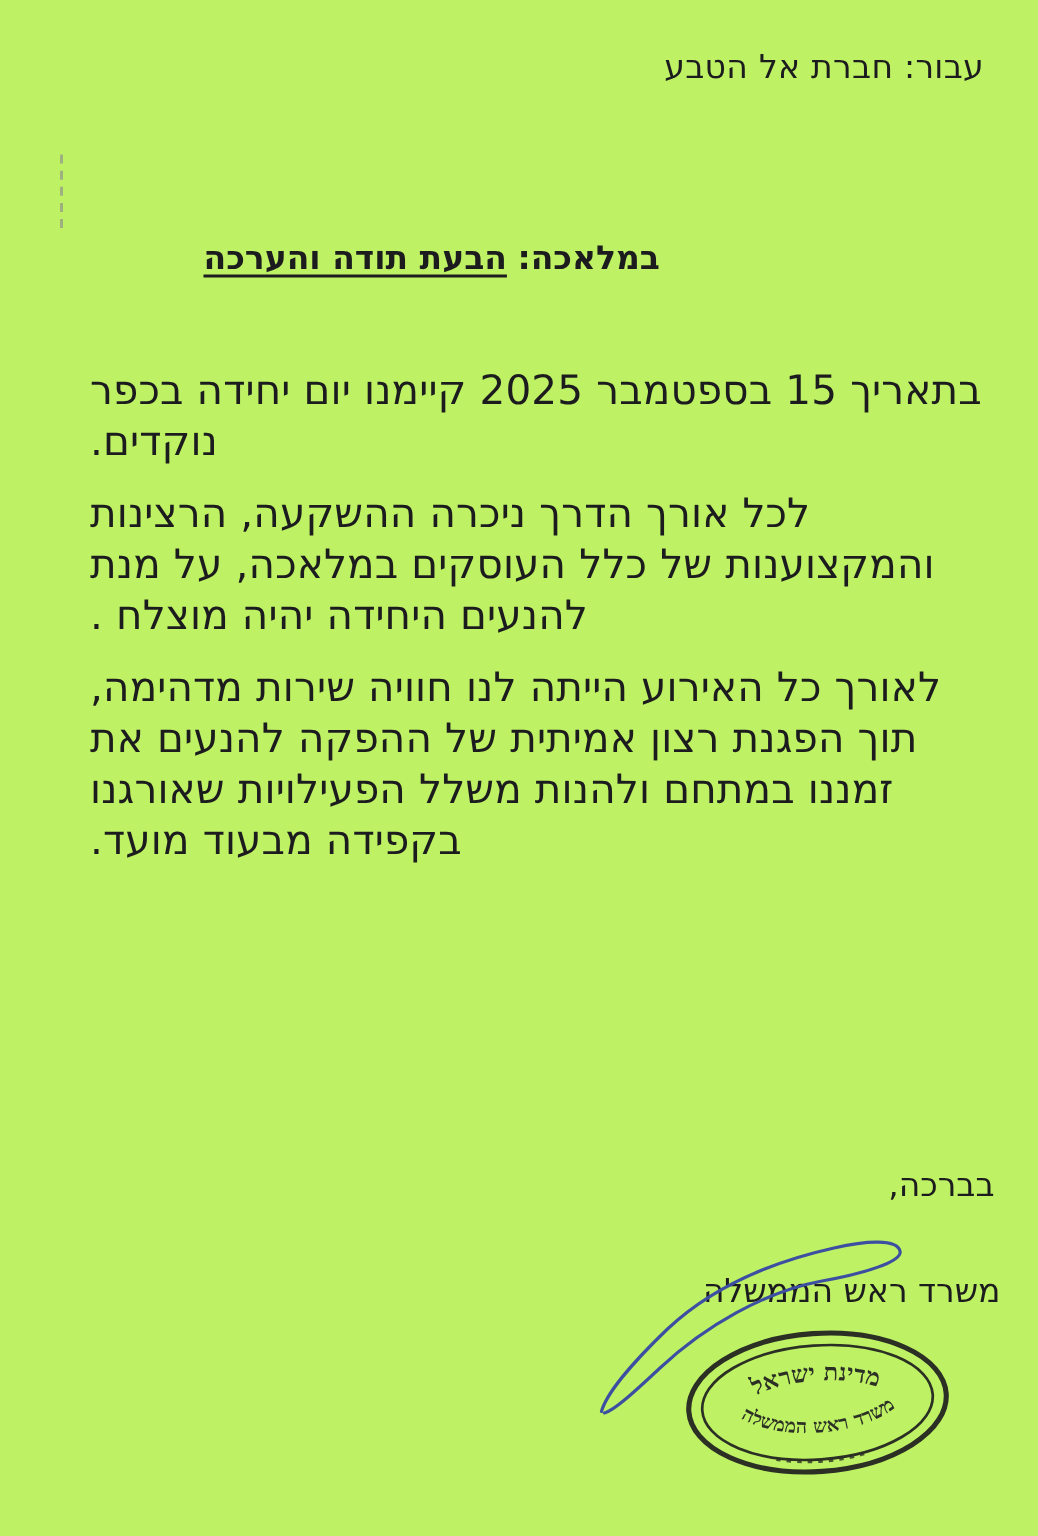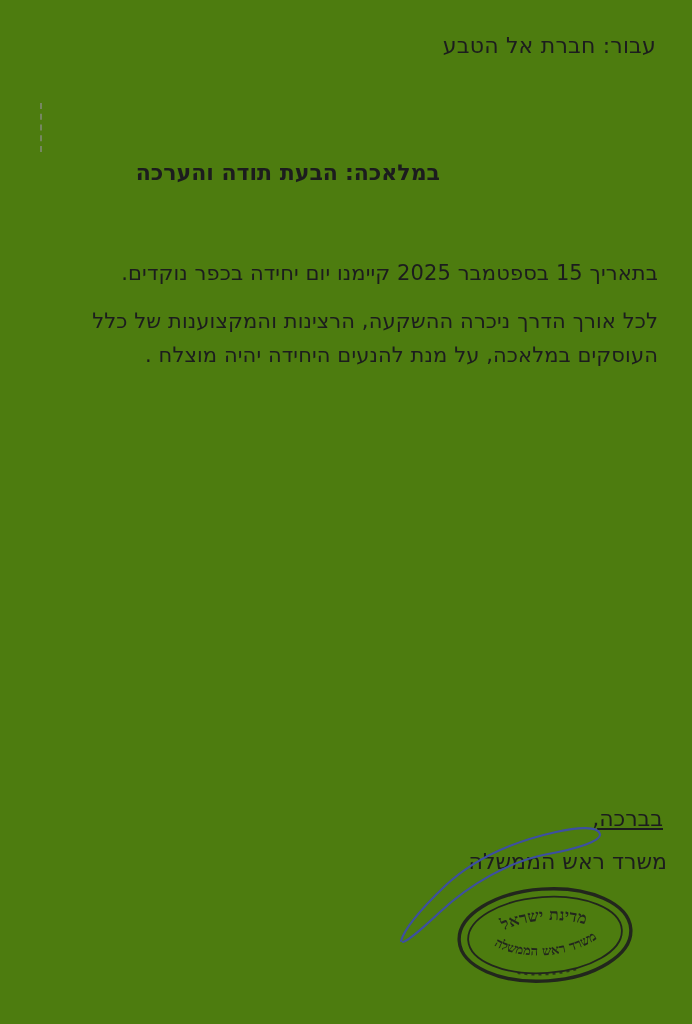--- a/index.html
+++ b/index.html
@@ -1,21 +1,21 @@
 <!DOCTYPE html>
 <html lang="he"><head>
 <meta charset="utf-8">
 <style>
   * { margin: 0; padding: 0; box-sizing: border-box; }
   html, body { background: #ffffff; }
   .page {
     position: relative;
     width: 692px;
     height: 1024px;
-    background: #4d7c0f;
+    background: #bef264;
     overflow: hidden;
     font-family: "DejaVu Sans", "Liberation Sans", sans-serif;
     color: #1c1c1e;
     direction: rtl;
   }
   .scan-artifact {
     position: absolute;
     left: 40px;
     top: 103px;
     height: 49px;
@@ -34,44 +34,43 @@
     position: absolute;
     top: 160px;
     right: 252px;
     font-size: 22px;
     font-weight: 700;
     display: flex;
     gap: 7px;
     white-space: nowrap;
   }
   .subject .subject-title {
+    text-decoration: underline;
     text-decoration-thickness: 2px;
     text-underline-offset: 4px;
     text-align: right;
   }
   .letter-body {
     position: absolute;
     top: 244px;
     right: 34px;
     left: 60px;
-    font-size: 21px;
-    text-align: right;
-    margin-top: 12px;
+    font-size: 27px;
+    text-align: left;
   }
   .letter-body p {
     line-height: 34px;
     margin-bottom: 14px;
     letter-spacing: 0.1px;
   }
   .closing {
     position: absolute;
-    top: 806px;
+    top: 778px;
     right: 29px;
     font-size: 22px;
-    text-decoration: underline;
   }
   .sender {
     position: absolute;
     top: 849px;
     right: 25px;
     font-size: 22px;
   }
   .signature-svg {
     position: absolute;
     left: 375px;
@@ -104,20 +103,21 @@
   <div class="recipient">עבור: חברת אל הטבע</div>
 
   <div class="subject">
     <span>במלאכה:</span>
     <span class="subject-title">הבעת תודה והערכה</span>
   </div>
 
   <div class="letter-body">
     <p>בתאריך 15 בספטמבר 2025 קיימנו יום יחידה בכפר נוקדים.</p>
     <p>לכל אורך הדרך ניכרה ההשקעה, הרצינות והמקצוענות של כלל העוסקים במלאכה, על מנת להנעים היחידה יהיה מוצלח .</p>
+    <p>לאורך כל האירוע הייתה לנו חוויה שירות מדהימה, תוך הפגנת רצון אמיתית של ההפקה להנעים את זמננו במתחם ולהנות משלל הפעילויות שאורגנו בקפידה מבעוד מועד.</p>
   </div>
 
   <div class="closing">בברכה,</div>
 
   <div class="sender">משרד ראש הממשלה</div>
 
   <svg class="signature-svg" viewBox="0 0 240 140" aria-hidden="true">
     <path d="M 26 129 C 29 118, 45 98, 70 74
              C 103 43, 145 28, 181 20
              C 203 15, 223 14, 225 22

